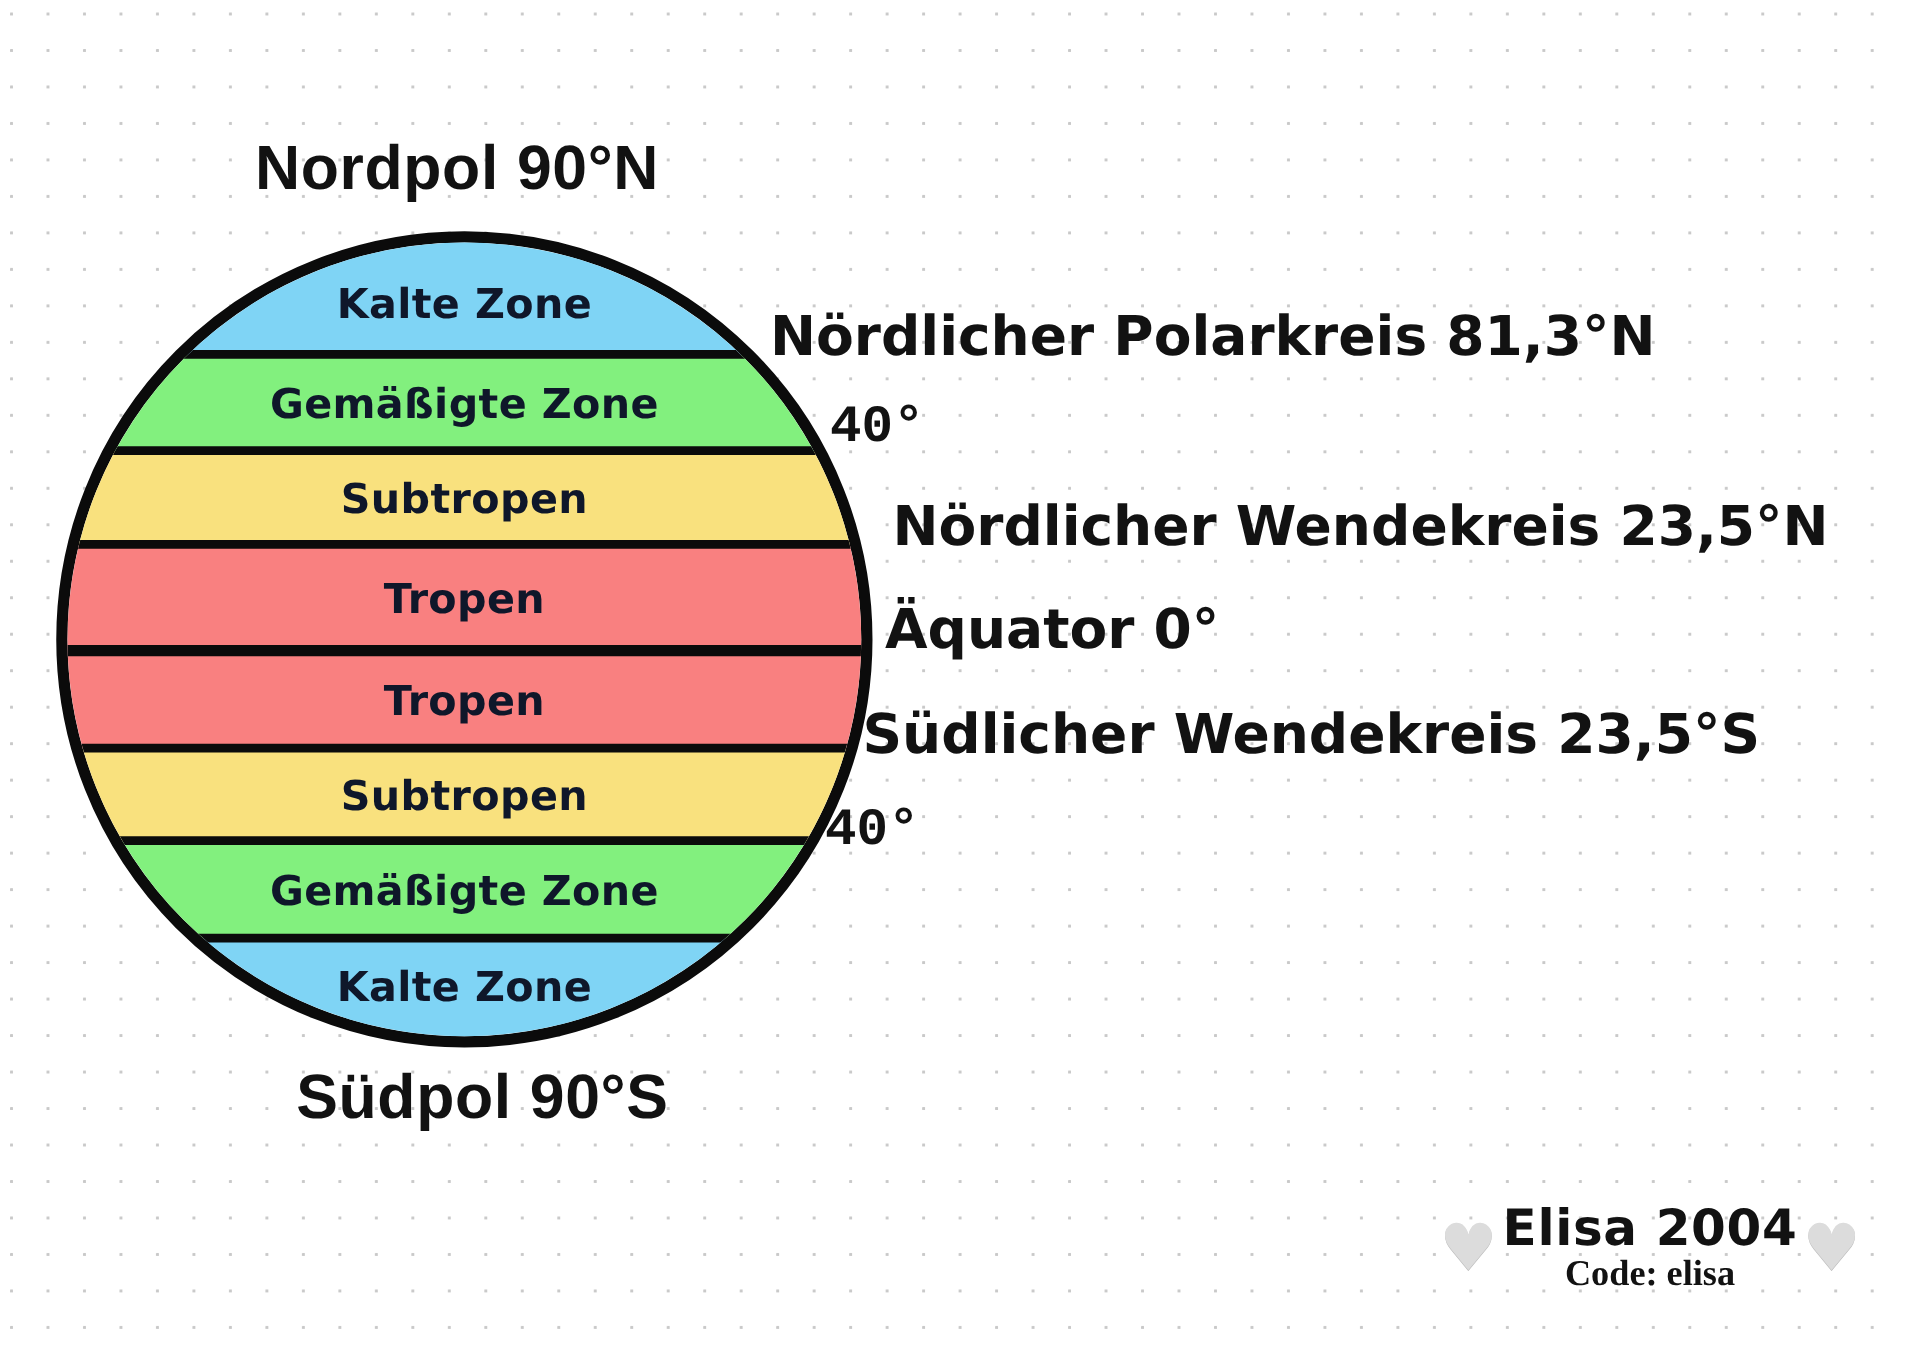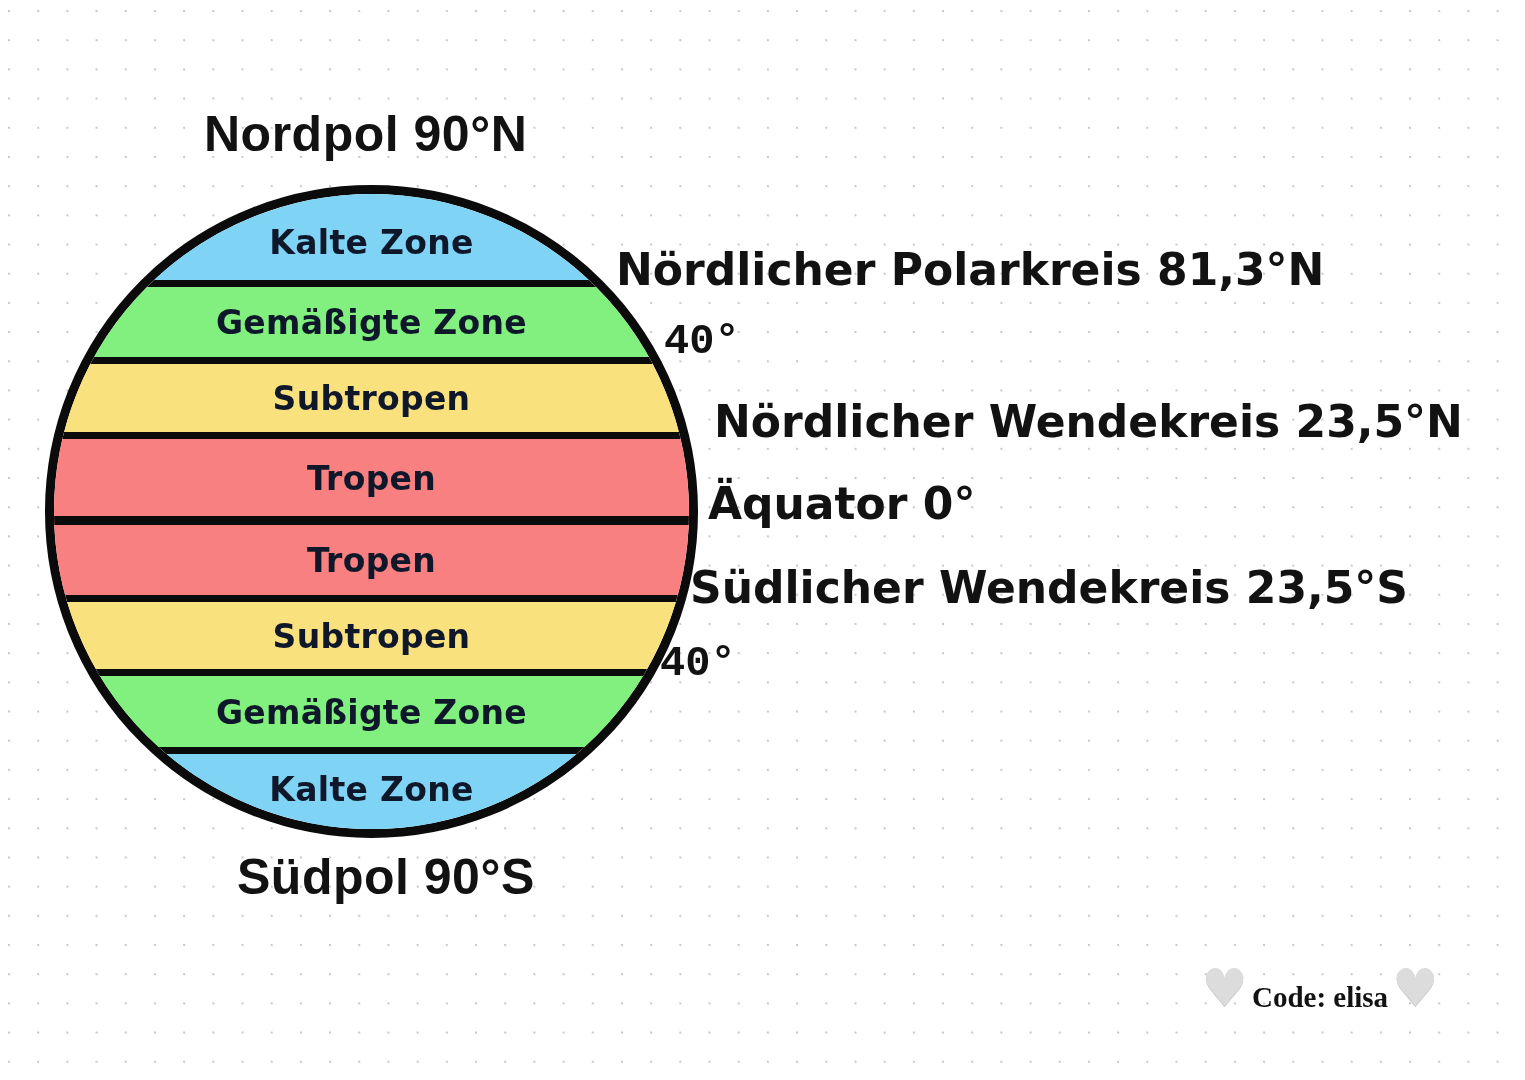--- a/index.html
+++ b/index.html
@@ -190,19 +190,19 @@
   <div class="annot big" id="annot-equator">Äquator 0°</div>
 
   <div class="annot big" id="annot-south-tropic">Südlicher Wendekreis 23,5°S</div>
 
   <div class="annot small" id="annot-south-40">40°</div>
 
 
   <div id="signature">
     <span class="heart">♥</span>
     <span class="sig-text">
-      <br>
+      <span class="sig-name">Elisa 2004</span><br>
       <span class="sig-code">Code: elisa</span>
     </span>
     <span class="heart">♥</span>
   </div>
 
 </div>
 
 </body></html>

